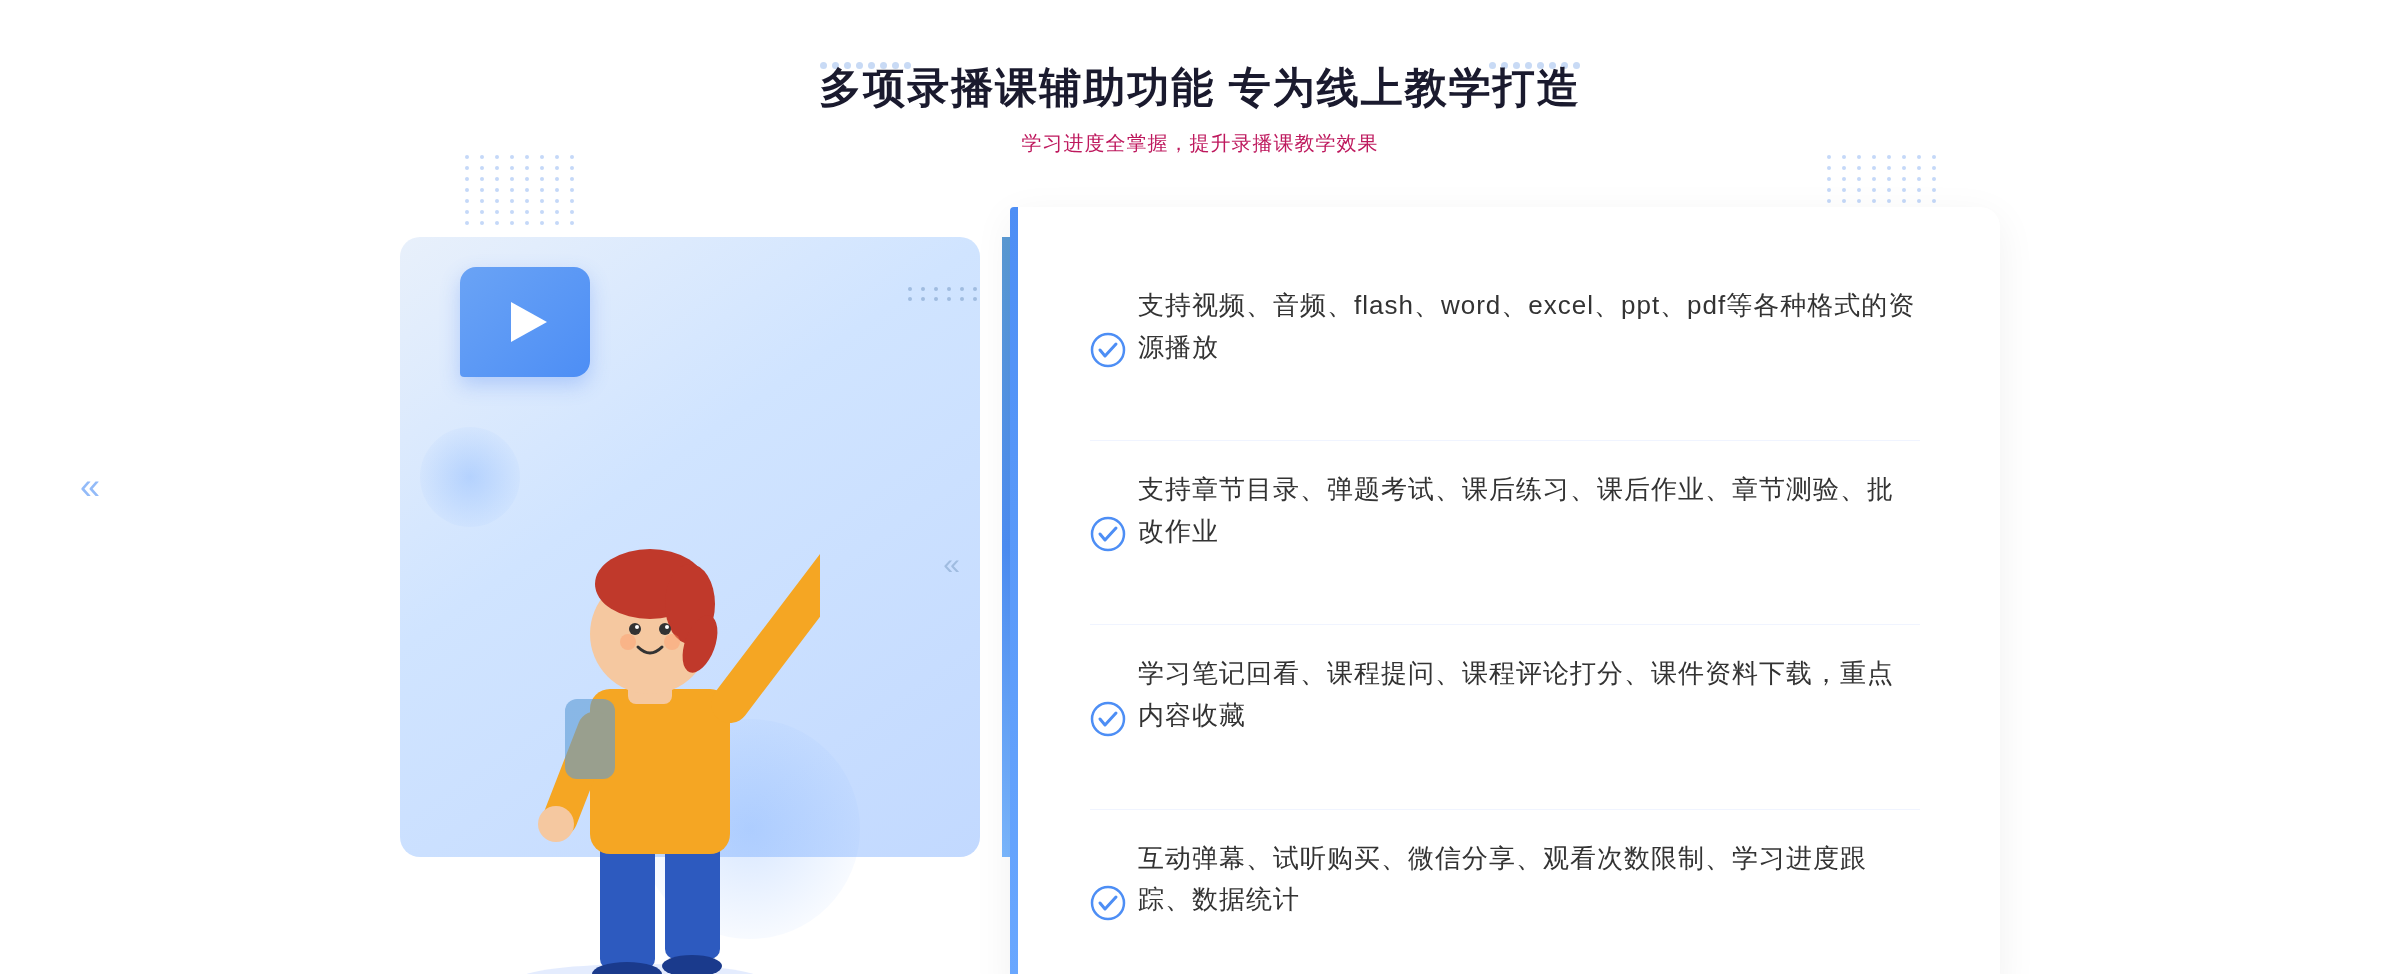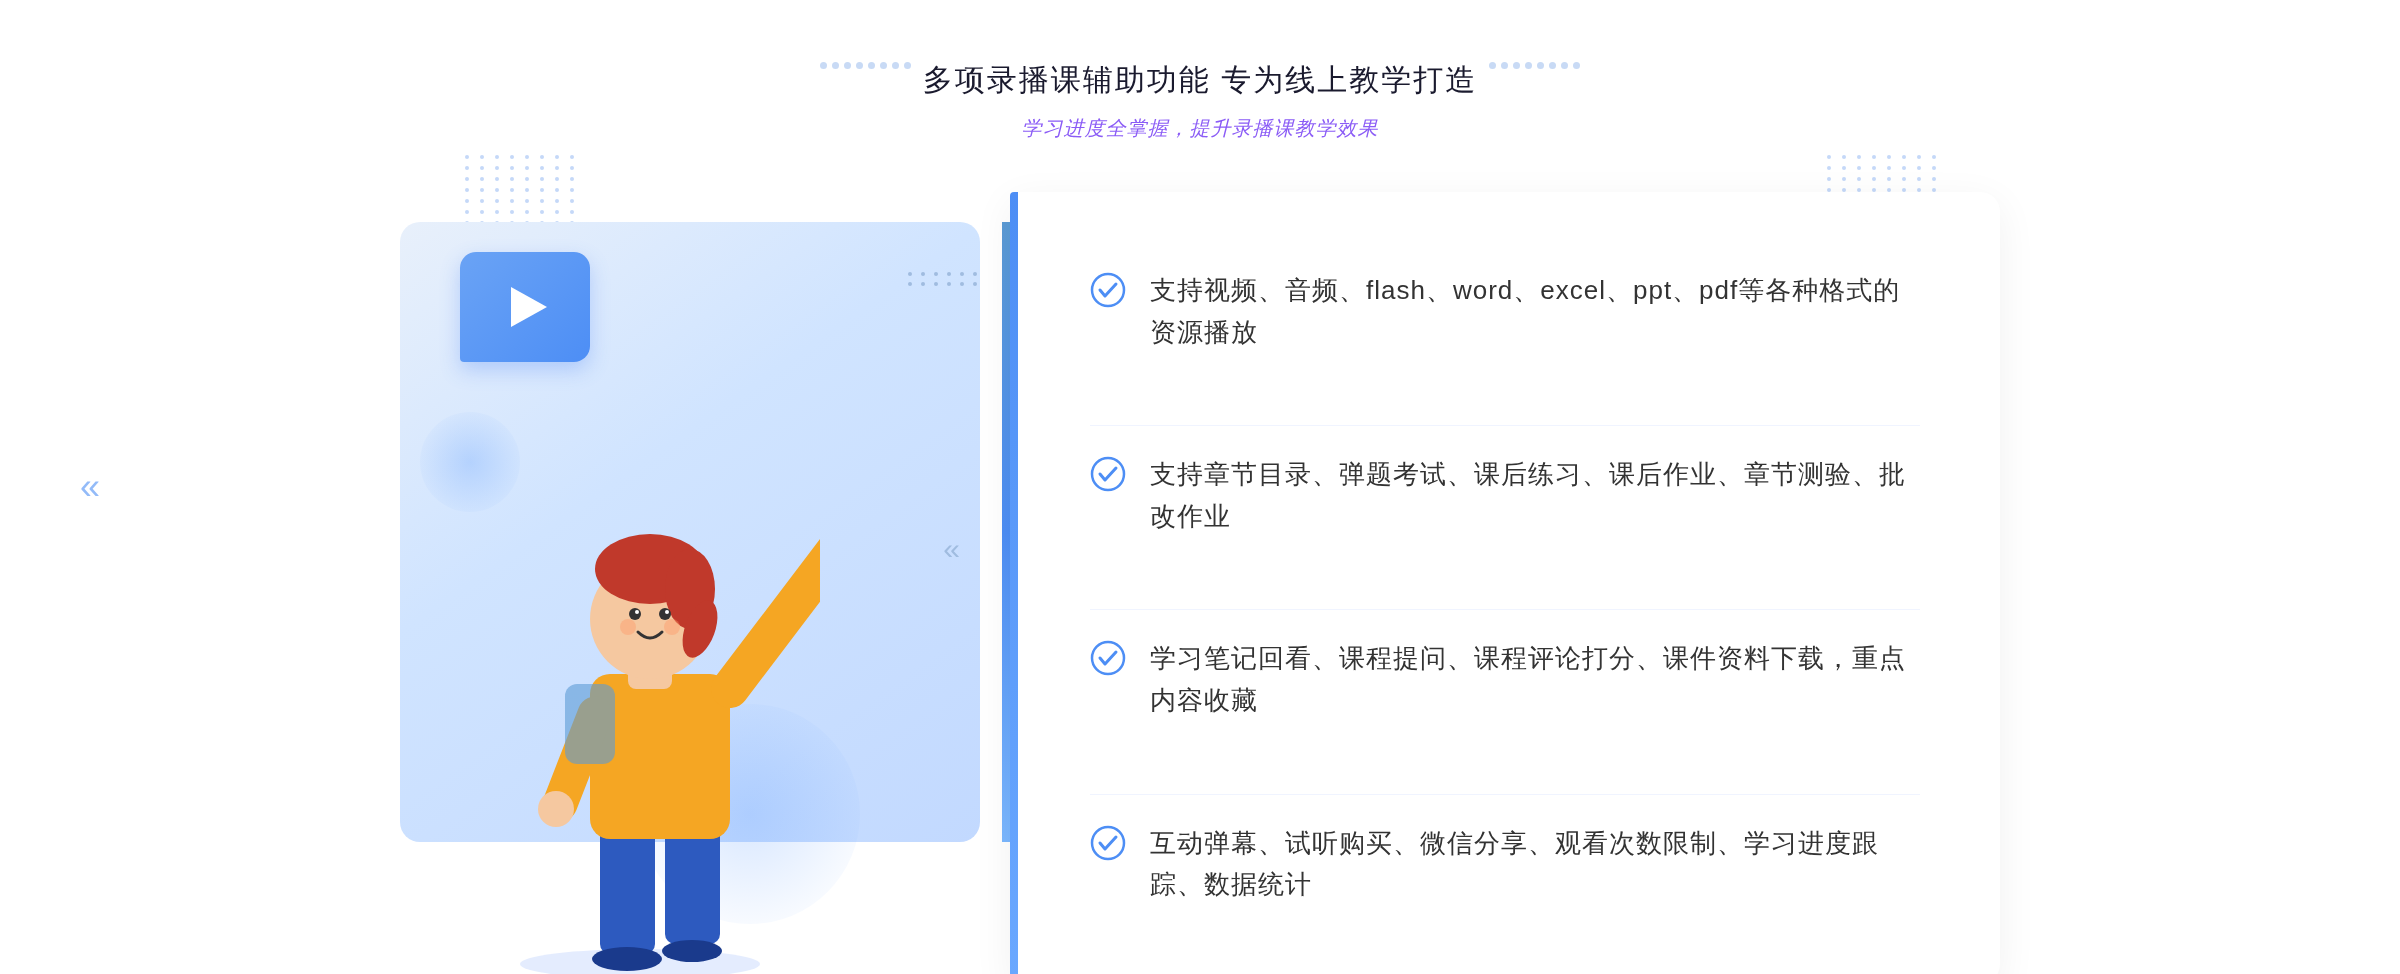--- a/index.html
+++ b/index.html
@@ -48,33 +48,32 @@
 
     
     .title-section {
       text-align: center;
       margin-bottom: 50px;
       position: relative;
       z-index: 2;
     }
 
     .main-title {
-      font-size: 30px;
-      font-weight: 400;
+      font-size: 42px;
+      font-weight: 700;
       color: #1a1a2e;
       letter-spacing: 2px;
       margin-bottom: 14px;
     }
 
     .sub-title {
       font-size: 20px;
-      color: #8b5cf6;
+      color: #be185d;
       font-weight: 400;
       letter-spacing: 1px;
-      font-style: italic;
     }
 
     
     .main-content {
       display: flex;
       align-items: stretch;
       width: 1600px;
       position: relative;
       z-index: 2;
     }
@@ -158,22 +157,22 @@
       top: 0;
       bottom: 0;
       width: 8px;
       background: linear-gradient(180deg, #4d8ef5 0%, #6aa8ff 100%);
       border-radius: 4px 0 0 4px;
     }
 
     
     .feature-item {
       display: flex;
-      align-items: flex-start;
-      gap: 24px;
+      align-items: flex-end;
+      gap: 12px;
       padding: 28px 0;
     }
 
     .feature-item + .feature-item {
       border-top: 1px solid #f0f4ff;
       margin-top: 44px;
     }
 
     .check-icon {
       width: 36px;

